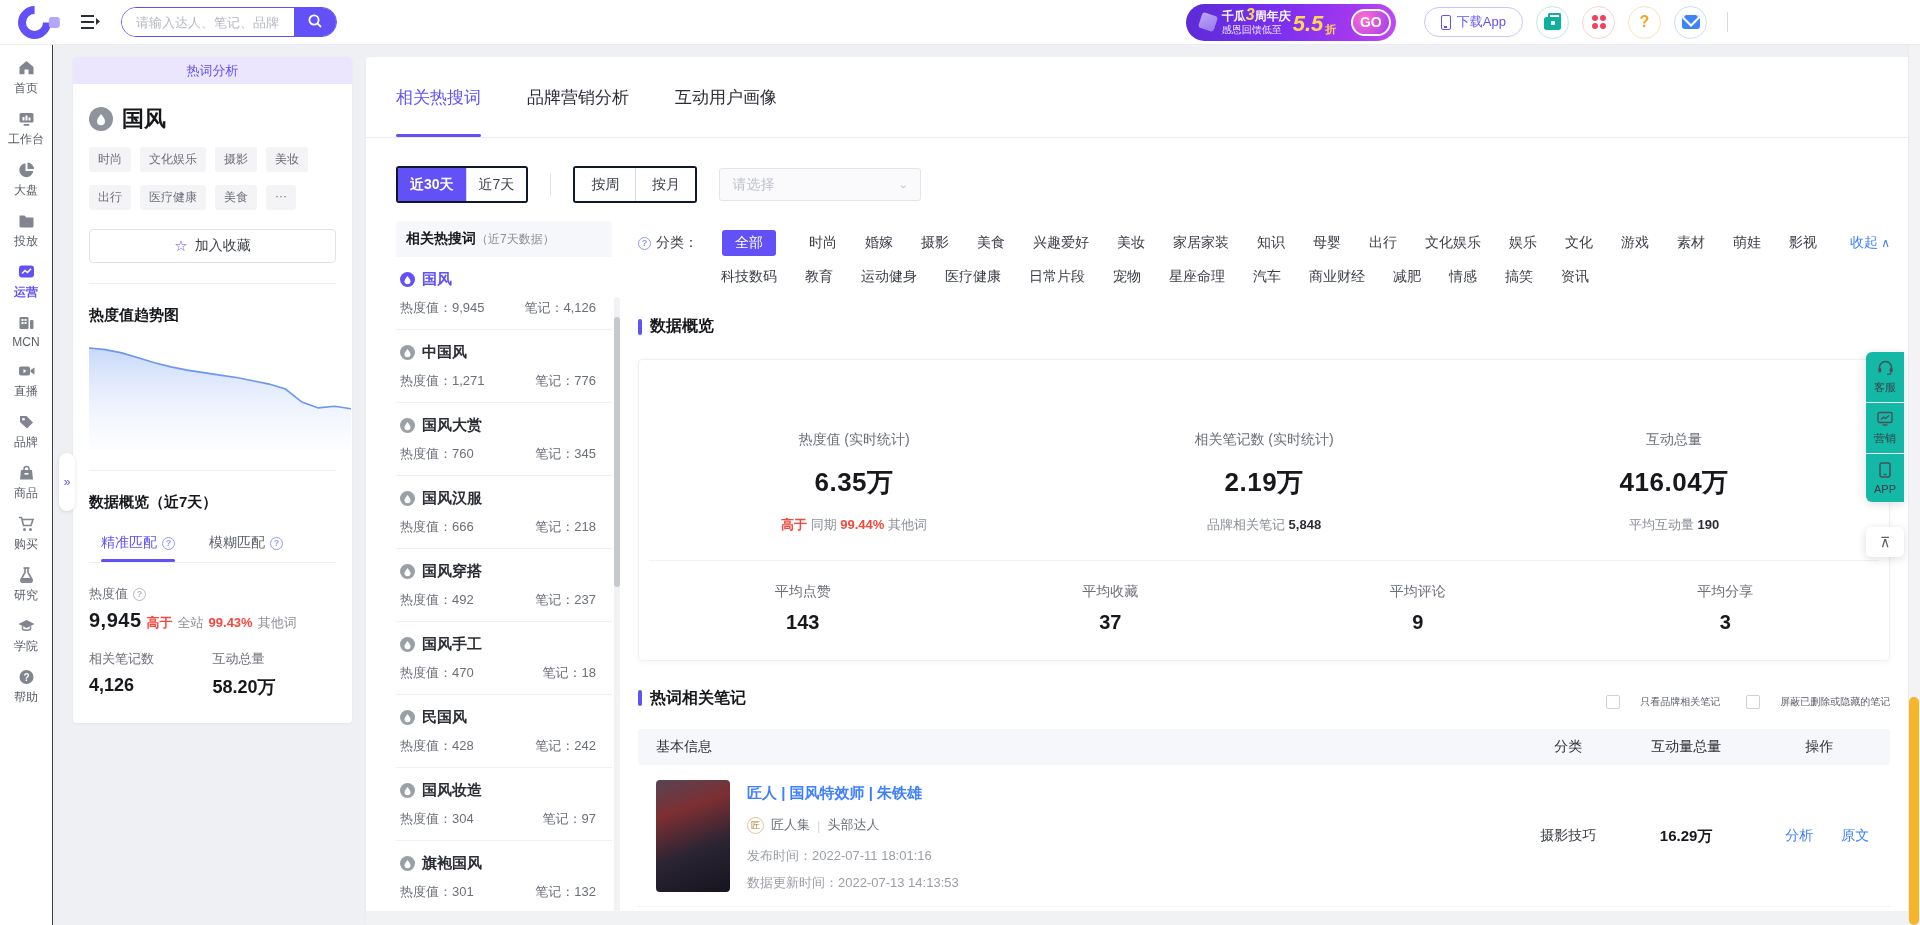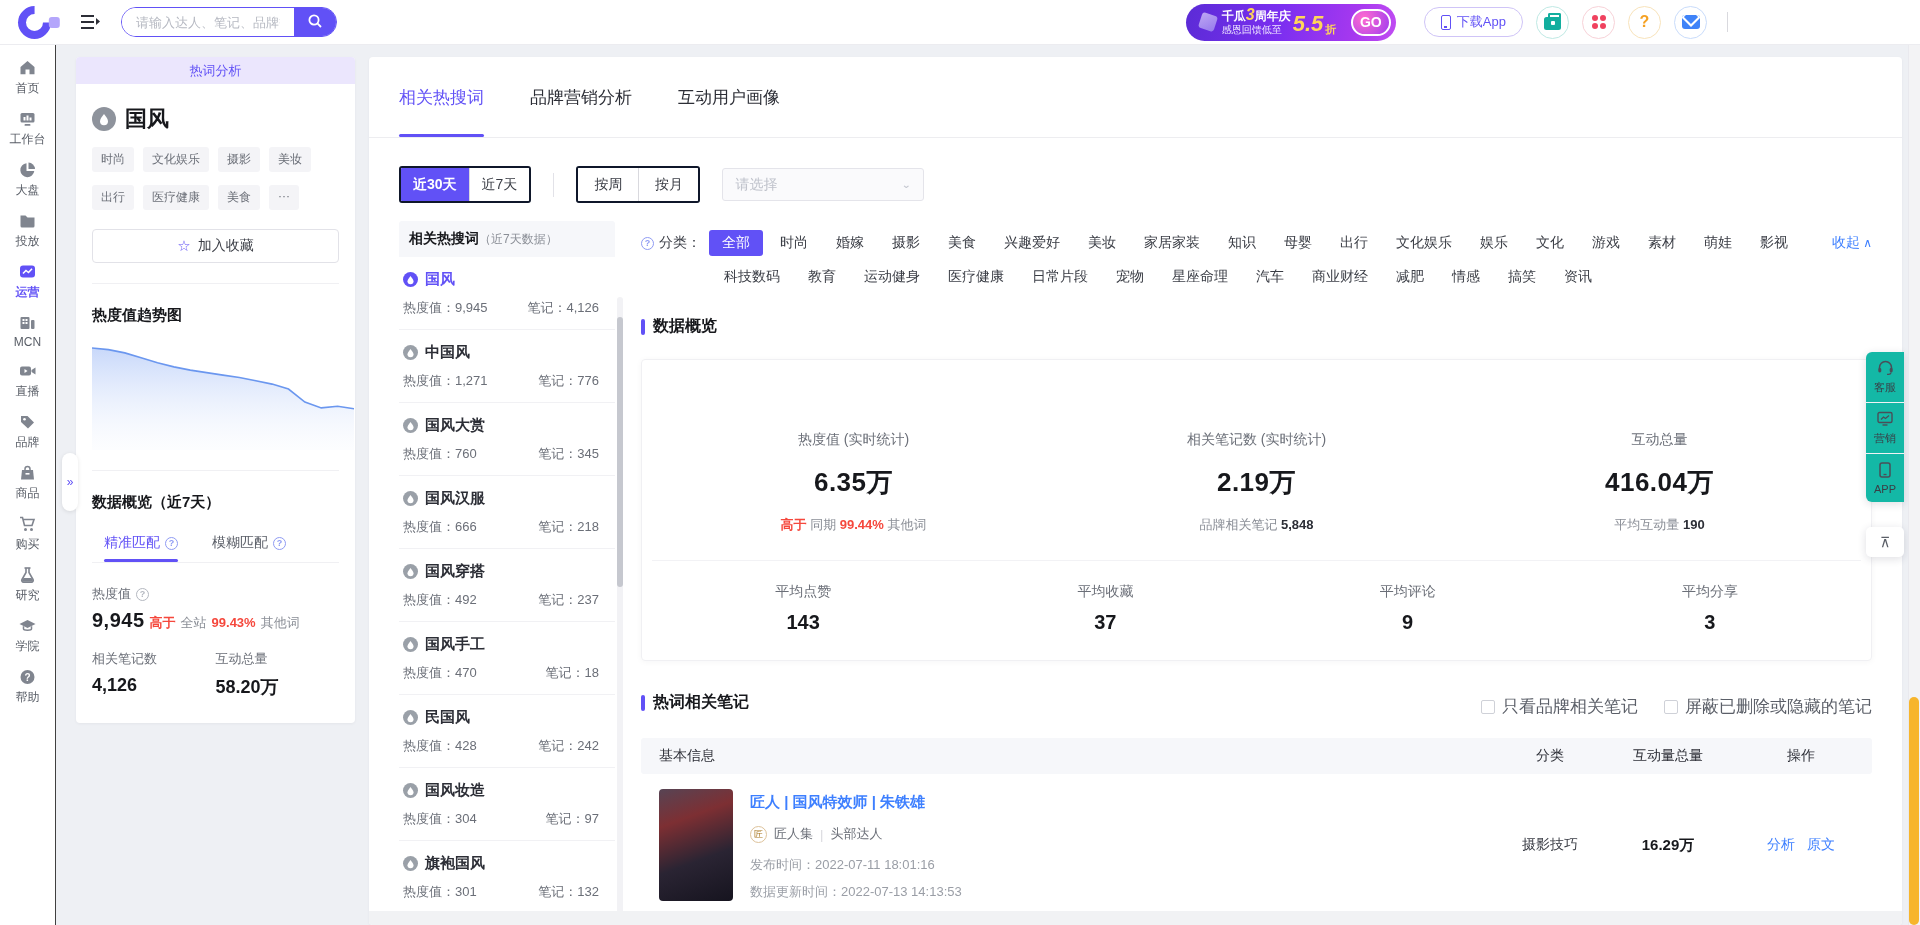--- a/index.html
+++ b/index.html
@@ -108,21 +108,21 @@
   .hl-name { display:flex; align-items:center; gap:7px; font-size:15px; font-weight:bold; color:#2c2e36; cursor:pointer; }
   .hl-item.active .hl-name { color:#6151f6; }
   .hl-drop { width:15px; height:15px; border-radius:50%; background:#9aa0a8; display:flex; align-items:center; justify-content:center; flex:none; }
   .hl-item.active .hl-drop { background:#6151f6; }
   .hl-vals { display:flex; justify-content:space-between; margin-top:10px; font-size:13px; color:#6b6f78; padding-right:6px; }
   .hl-scrollbar { position:absolute; right:-8px; top:40px; width:6px; height:640px; background:#f2f2f5; border-radius:3px; }
   .hl-thumb { position:absolute; top:20px; width:6px; height:270px; background:#c6c8cf; border-radius:3px; }
 
   
   .pane { flex:1; padding:9px 30px 0 26px; min-width:0; }
-  .cat-row1 { display:flex; align-items:center; gap:4px; }
+  .cat-row1 { display:flex; align-items:center; gap:20px; }
   .cat-label { font-size:14px; color:#3a3d45; display:flex; align-items:center; gap:5px; margin-right:4px; white-space:nowrap; }
   .chips { display:flex; flex-wrap:nowrap; gap:2px; }
   .chip { font-size:14px; color:#3a3d45; padding:4px 13px; border-radius:3px; cursor:pointer; white-space:nowrap; }
   .chip.active { background:#6151f6; color:#fff; }
   .collapse-link { margin-left:auto; color:#3d7fff; font-size:14px; white-space:nowrap; cursor:pointer; }
   .collapse-link::after { content:" \2227"; font-size:12px; }
   .cat-row2 { display:flex; gap:2px; margin:8px 0 0 70px; }
 
   .sec-title { display:flex; align-items:center; gap:8px; font-size:16px; font-weight:bold; color:#17181c; margin-top:26px; }
   .sec-bar { width:4px; height:16px; background:#6151f6; border-radius:2px; }
@@ -135,21 +135,21 @@
   .ov-sub { font-size:13px; color:#8a8e96; margin-top:16px; }
   .ov-sub b { color:#2c2e36; }
   .ov-div { border:none; border-top:1px solid #f2f2f5; margin:26px 0 22px 0; }
   .ov-avg { display:flex; }
   .avg-col { flex:1; text-align:center; }
   .avg-label { font-size:14px; color:#6b6f78; }
   .avg-value { font-size:20px; font-weight:bold; color:#17181c; margin-top:10px; }
 
   .notes-head { display:flex; align-items:center; }
   .notes-filters { margin-left:auto; display:flex; gap:26px; margin-top:34px; }
-  .chk { display:flex; align-items:center; gap:7px; font-size:17px; color:#5b5f68; cursor:pointer; }
+  .chk { display:flex; align-items:center; gap:20px; font-size:10px; color:#5b5f68; cursor:pointer; }
   .chk-box { width:14px; height:14px; border:1px solid #cfd1d8; border-radius:2px; background:#fff; }
 
   .ntable { margin-top:20px; }
   .t-head { display:flex; align-items:center; background:#f6f7fa; height:36px; border-radius:3px; font-size:14px; color:#2c2e36; padding-left:18px; }
   .col-info { flex:1; }
   .col-cat { width:112px; text-align:center; }
   .col-inter { width:124px; text-align:center; }
   .col-act { width:142px; text-align:center; }
   .t-row { display:flex; align-items:center; padding:15px 0 14px 18px; border-bottom:1px solid #f4f4f7; }
   .note-main { flex:1; display:flex; gap:17px; min-width:0; }
@@ -161,21 +161,21 @@
   .note-title.link { color:#3d7fff; cursor:pointer; }
   .note-title.plain { color:#17181c; }
   .note-author { display:flex; align-items:center; gap:7px; margin-top:13px; font-size:13px; color:#6b6f78; }
   .author-badge { width:17px; height:17px; border-radius:50%; border:1px solid #ddc29a; color:#a8761f; font-size:9px; display:flex; align-items:center; justify-content:center; }
   .author-sep { color:#d9d9de; }
   .note-meta { font-size:13px; color:#9a9ea6; margin-top:13px; }
   .note-meta + .note-meta { margin-top:9px; }
   .cat-text { font-size:14px; color:#3a3d45; }
   .inter-text { font-size:15px; font-weight:bold; color:#17181c; }
   .act-links { display:flex; gap:12px; justify-content:center; font-size:14px; color:#3d7fff; }
-  .act-links span { cursor:pointer; }
+  .act-links span { cursor:pointer;margin-left:16px; }
 
   .bottom-strip { position:absolute; left:0; right:0; bottom:0; height:14px; background:#f1f2f4; z-index:6; }
 
   
   .float-tools { position:absolute; right:16px; top:352px; width:38px; background:#14b8a6; border-radius:6px 0 0 6px; box-shadow:0 2px 8px rgba(30,30,60,.14); z-index:40; }
   .ft-item { display:flex; flex-direction:column; align-items:center; padding:8px 0 7px 0; gap:3px; font-size:11px; color:#3a3d45; cursor:pointer; border-top:1px solid #f2f2f5; }
   .ft-item:first-child { border-top:none; }
   .totop { position:absolute; right:16px; top:527px; width:38px; height:30px; background:#fff; border-radius:5px; box-shadow:0 2px 8px rgba(30,30,60,.14); display:flex; align-items:center; justify-content:center; color:#5b5f68; font-size:14px; cursor:pointer; z-index:40; }
   .totop::before { content:"\22BC"; }
   .page-scrollbar { position:absolute; right:0; top:45px; width:12px; height:880px; background:#f3f3f5; border-left:1px solid #e9e9ee; z-index:50; }

